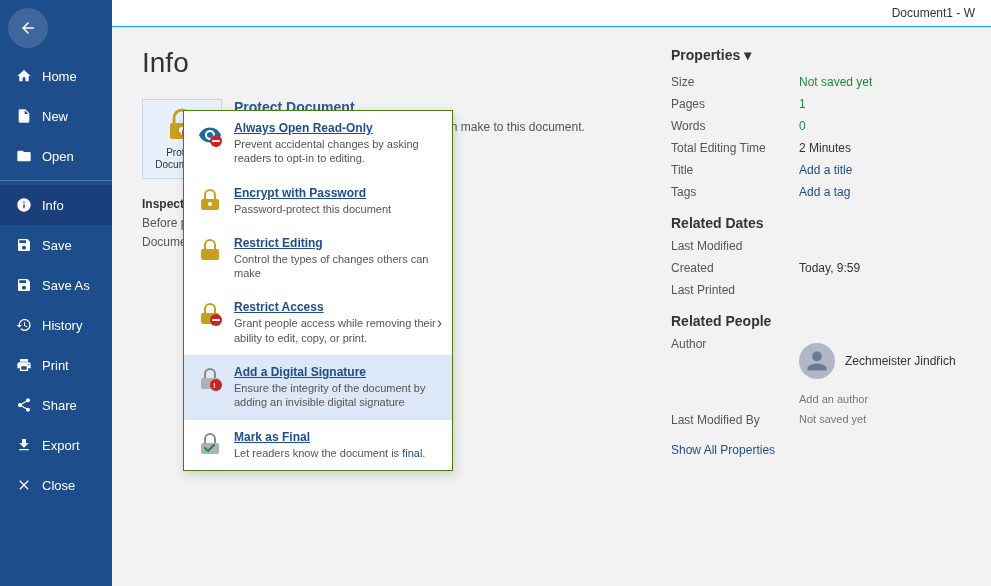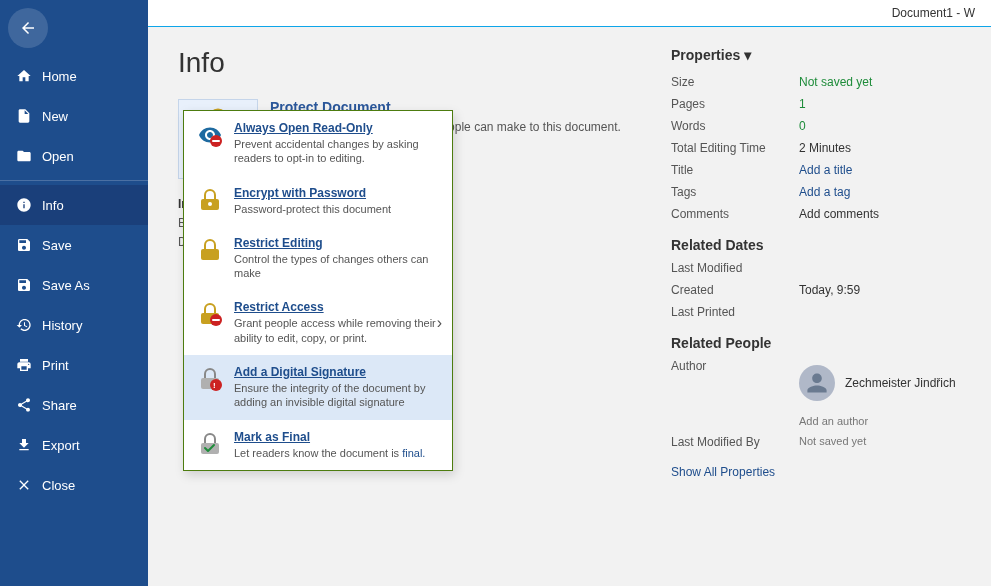--- a/index.html
+++ b/index.html
@@ -1,20 +1,20 @@
 <!DOCTYPE html>
 <html><head>
   <meta charset="utf-8">
   <style>
     * { margin: 0; padding: 0; box-sizing: border-box; }
     body { font-family: 'Segoe UI', Arial, sans-serif; font-size: 13px; background: #f2f2f2; width: 991px; height: 586px; overflow: hidden; display: flex; }
 
     
     .sidebar {
-      width: 148px;
+      width: 112px;
       background: #1e4d8c;
       height: 586px;
       display: flex;
       flex-direction: column;
       color: white;
       flex-shrink: 0;
     }
     .sidebar-back {
       width: 40px; height: 40px;
       display: flex; align-items: center; justify-content: center;
@@ -372,24 +372,20 @@
         <span class="prop-value">2 Minutes</span>
       </div>
       <div class="prop-row">
         <span class="prop-label">Title</span>
         <span class="prop-value link">Add a title</span>
       </div>
       <div class="prop-row">
         <span class="prop-label">Tags</span>
         <span class="prop-value link">Add a tag</span>
       </div>
-      <div class="prop-row">
-        <span class="prop-label">Comments</span>
-        <span class="prop-value">Add comments</span>
-      </div>
 
       <div class="section-title">Related Dates</div>
 
       <div class="prop-row">
         <span class="prop-label">Last Modified</span>
         <span class="prop-value"></span>
       </div>
       <div class="prop-row">
         <span class="prop-label">Created</span>
         <span class="prop-value">Today, 9:59</span>

